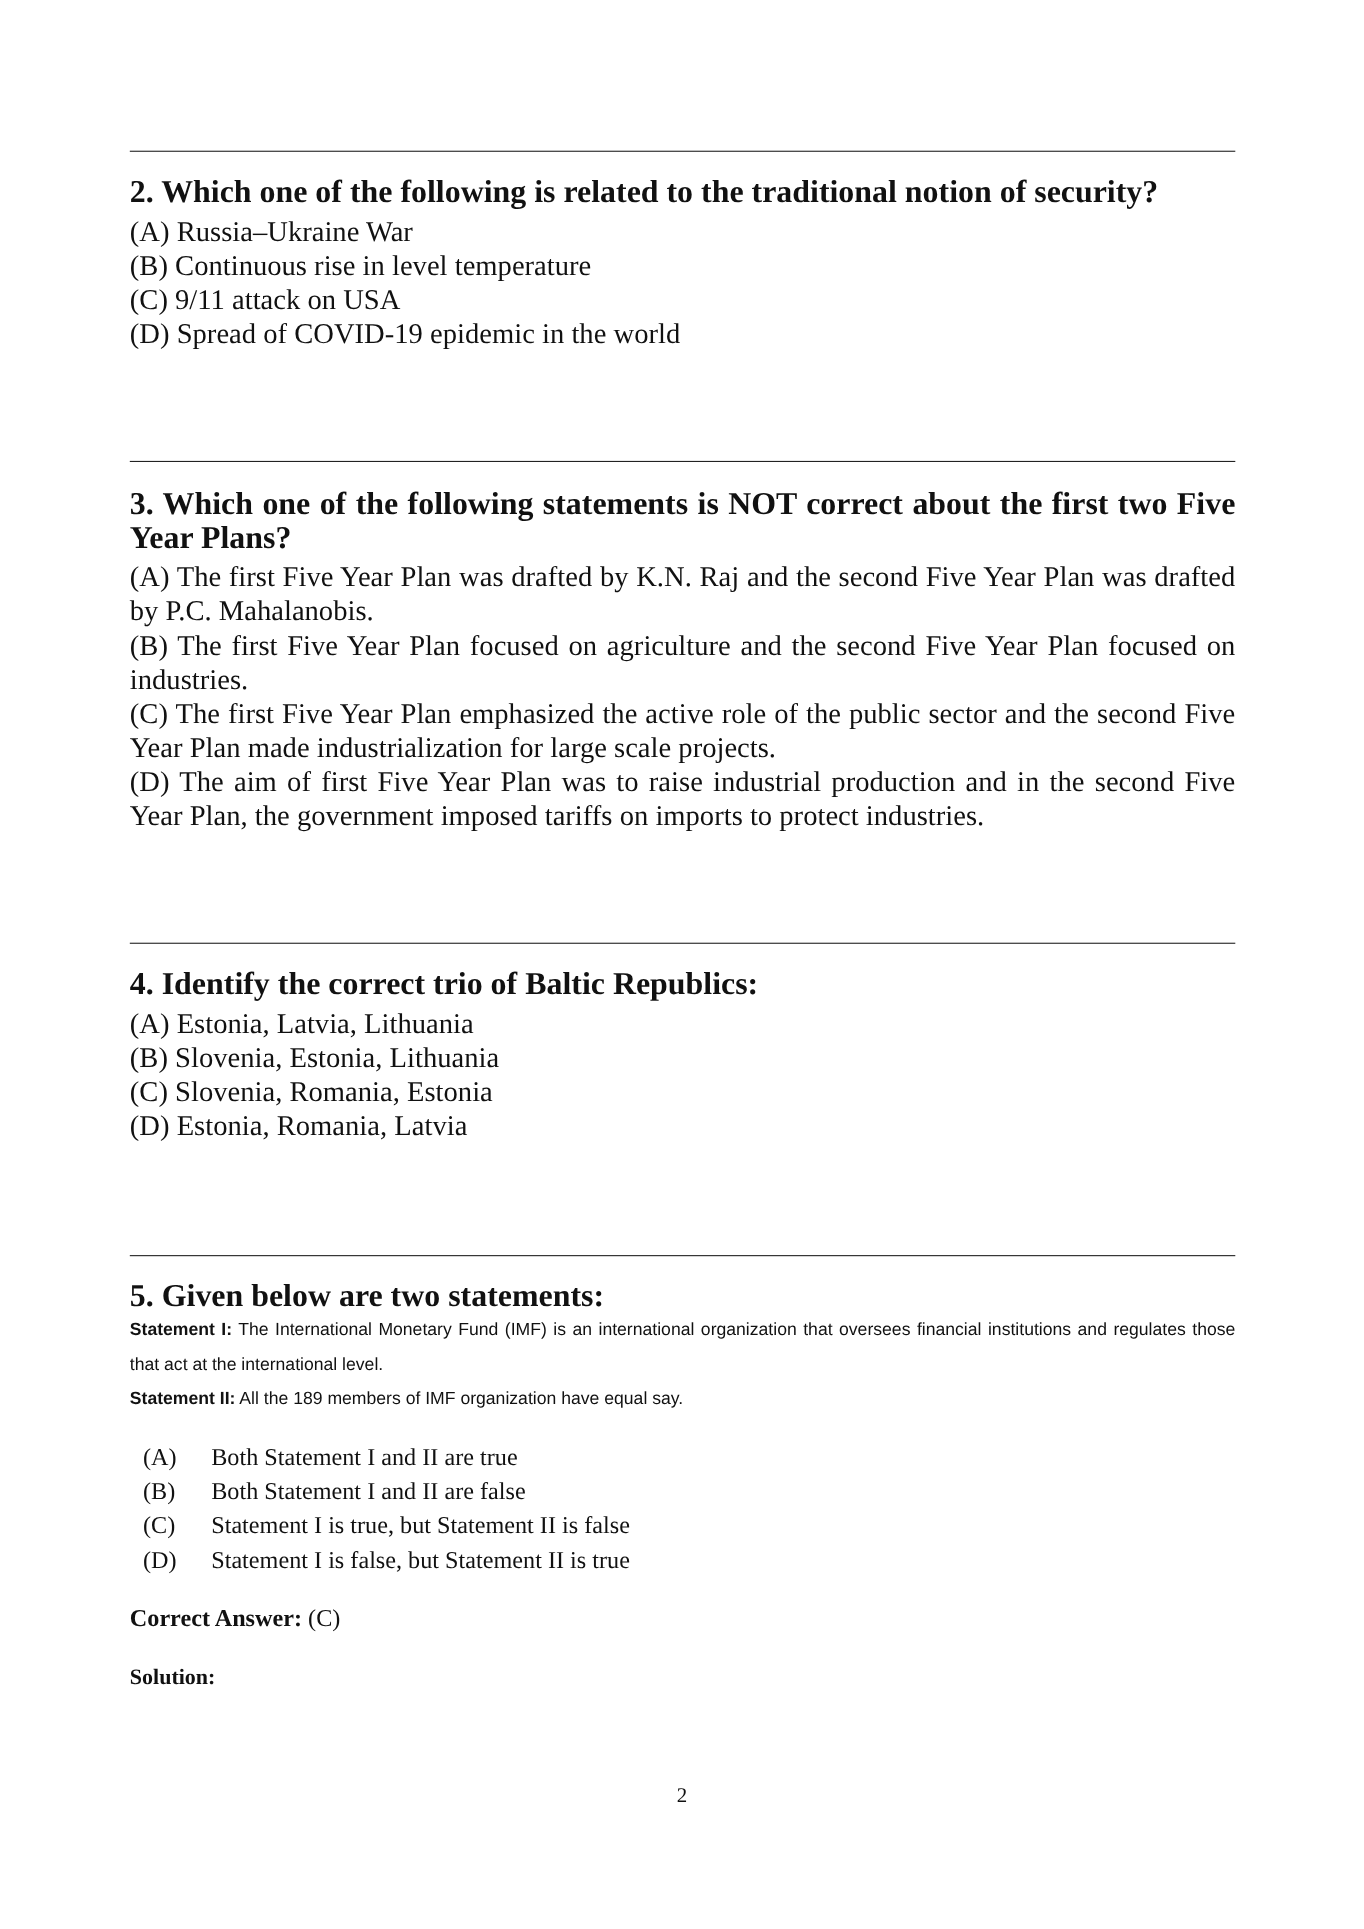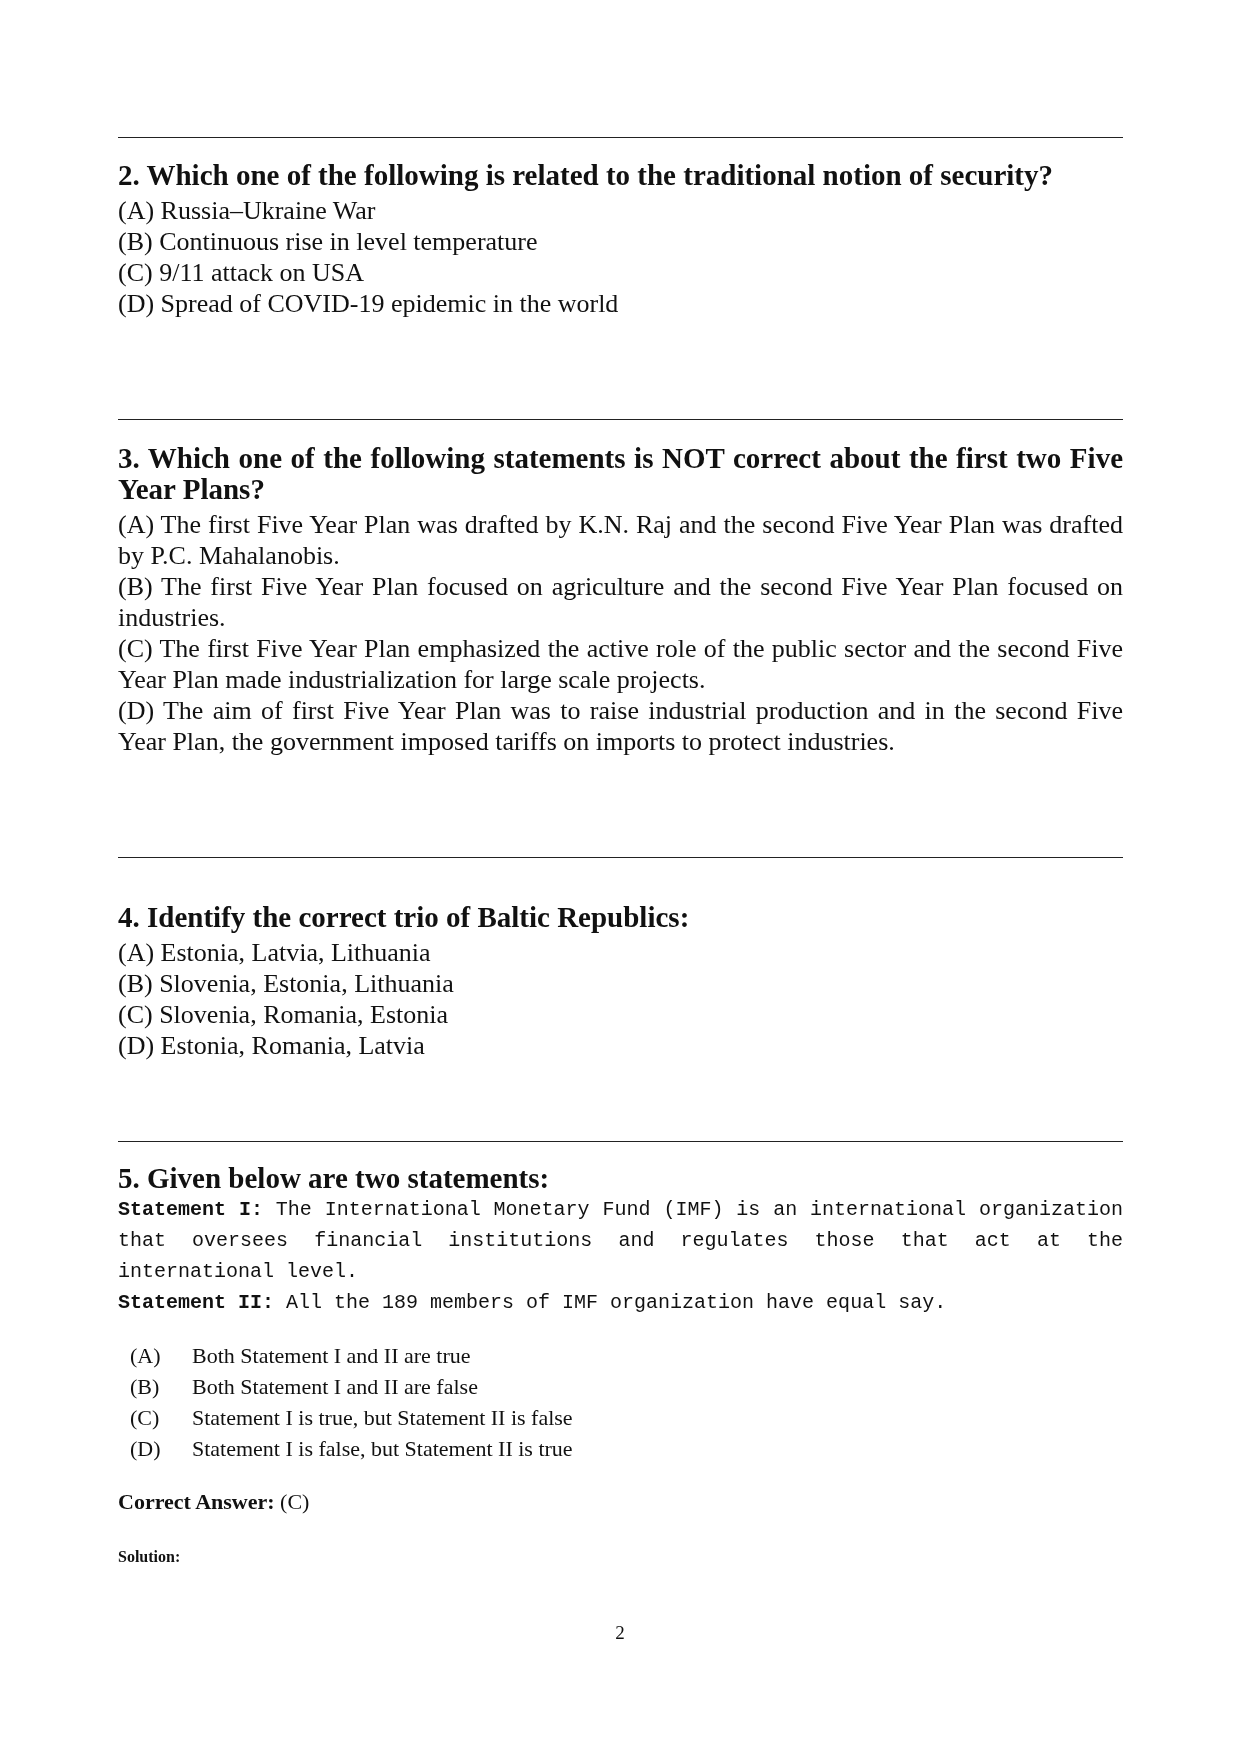--- a/index.html
+++ b/index.html
@@ -7,28 +7,28 @@
       width: 1240px; height: 1754px; position: relative; overflow: hidden;
       font-family: "DejaVu Serif", "Liberation Serif", serif;
       color: #111111;
     }
     .page { position: absolute; left: 118px; width: 1005px; top: 0; }
     .rule { position: absolute; left: 0; width: 1005px; height: 0; border-top: 1.5px solid #222; }
     .q { position: absolute; left: 0; width: 1005px; }
     .q-title { font-weight: bold; font-size: 29px; line-height: 31px; font-family: "Liberation Serif", "DejaVu Serif", serif; }
     .opts { margin-top: 4px; font-size: 26px; line-height: 31px; font-family: "Liberation Serif", serif; }
     .opt { display: block; text-align: justify; }
-    .stmt { font-size: 20px; line-height: 31px; font-family: Liberation Mono, monospace; text-align: justify; }
+    .stmt { font-size: 16px; line-height: 31px; font-family: Liberation Sans, sans-serif; text-align: justify; }
     .stmt b { font-weight: bold; }
     .opts5 { margin-top: 22px; margin-left: 12px; font-size: 22px; line-height: 31px; font-family: "Liberation Serif", serif; }
     .opt5 { display: flex; }
     .opt5 .lab { width: 62px; flex: none; }
     .answer { margin-top: 22px; font-size: 22px; line-height: 31px; font-family: "Liberation Serif", serif; }
     .answer b, .solution b { font-weight: bold; }
-    .solution { margin-top: 24px; font-size: 16px; line-height: 31px; font-family: "Liberation Serif", serif; }
+    .solution { margin-top: 24px; font-size: 20px; line-height: 31px; font-family: "Liberation Serif", serif; }
     .page-number { position: absolute; left: 0; width: 1240px; top: 1622px; text-align: center; font-size: 19px; font-family: "Liberation Serif", serif; }
   </style>
 </head>
 <body>
 
 <div class="page">
 
   <div class="rule" style="top:137px;"></div>
 
   <div class="q" style="top:160px;">
@@ -54,21 +54,21 @@
     <div class="opts">
       <span class="opt">(A) The first Five Year Plan was drafted by K.N. Raj and the second Five Year Plan was drafted by P.C. Mahalanobis.</span>
       <span class="opt">(B) The first Five Year Plan focused on agriculture and the second Five Year Plan focused on industries.</span>
       <span class="opt">(C) The first Five Year Plan emphasized the active role of the public sector and the second Five Year Plan made industrialization for large scale projects.</span>
       <span class="opt">(D) The aim of first Five Year Plan was to raise industrial production and in the second Five Year Plan, the government imposed tariffs on imports to protect industries.</span>
     </div>
   </div>
 
   <div class="rule" style="top:857px;"></div>
 
-  <div class="q" style="top:902px;">
+  <div class="q" style="top:880px;">
     <div class="q-title">
       <span>4.</span>
       <span>Identify the correct trio of Baltic Republics:</span>
     </div>
     <div class="opts">
       <span class="opt">(A) Estonia, Latvia, Lithuania</span>
       <span class="opt">(B) Slovenia, Estonia, Lithuania</span>
       <span class="opt">(C) Slovenia, Romania, Estonia</span>
       <span class="opt">(D) Estonia, Romania, Latvia</span>
     </div>

